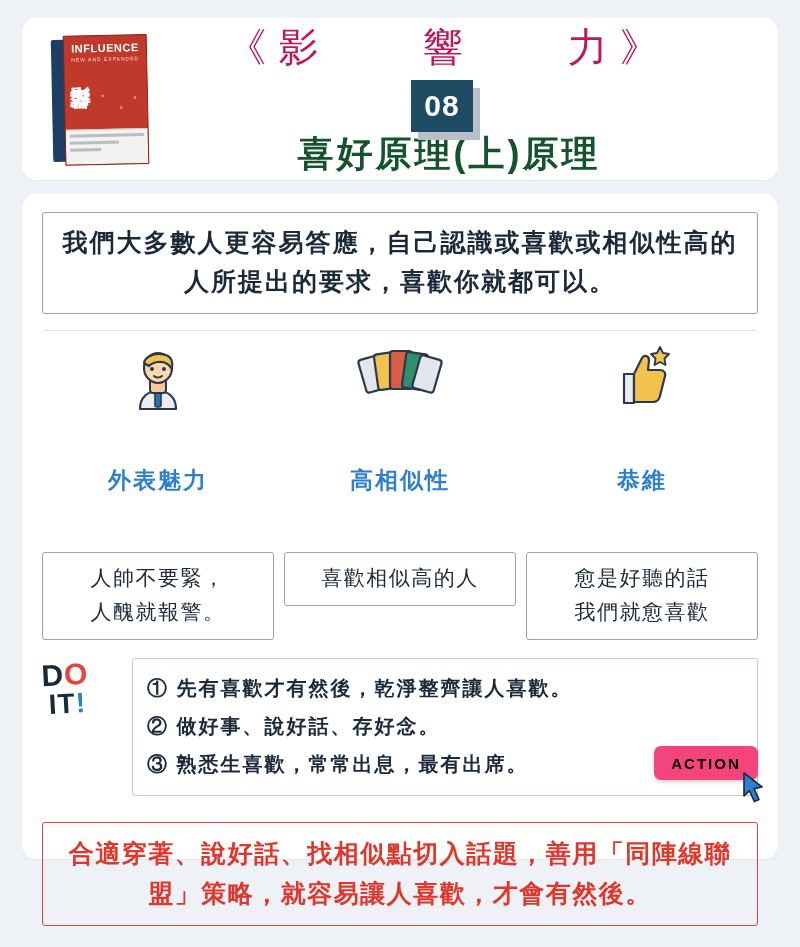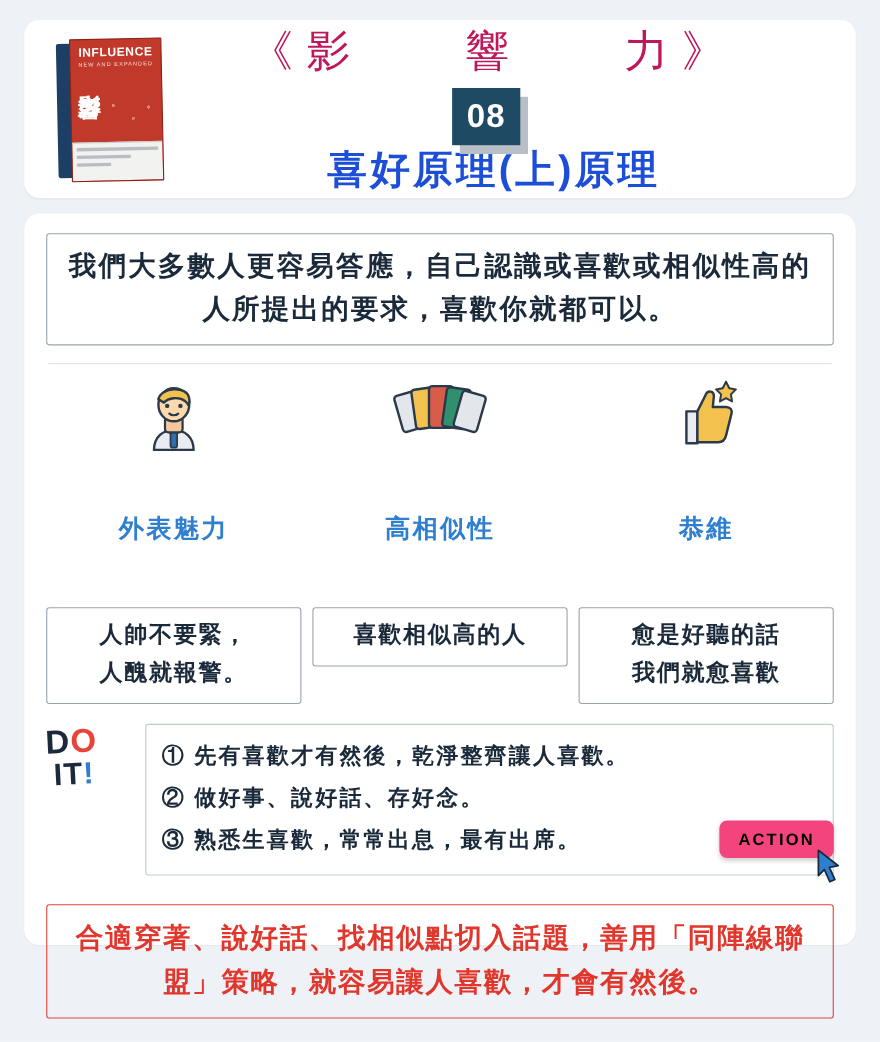--- a/index.html
+++ b/index.html
@@ -151,21 +151,21 @@
     font-size: 30px;
     font-weight: bold;
     display: flex;
     align-items: center;
     justify-content: center;
     letter-spacing: 1px;
   }
   .subtitle {
     font-size: 36px;
     font-weight: bold;
-    color: #1d4ed8;
+    color: #14532d;
     letter-spacing: 3px;
     line-height: 1.1;
   }
 
   
   .body-card {
     margin-top: 14px;
     background: #ffffff;
     border-radius: 14px;
     padding: 18px 20px 14px 20px;
@@ -220,21 +220,21 @@
   }
   .col-box {
     width: 100%;
     box-sizing: border-box;
     border: 1.6px solid #9aa3ad;
     border-radius: 3px;
     padding: 8px 8px 10px 8px;
     text-align: center;
     color: #1b2a3a;
     font-size: 21px;
-    font-weight: bold;
+    font-weight: normal;
     line-height: 1.62;
     letter-spacing: 1.5px;
   }
 
   
   .doit-wrap {
     margin-top: 18px;
     display: flex;
     align-items: flex-start;
   }

